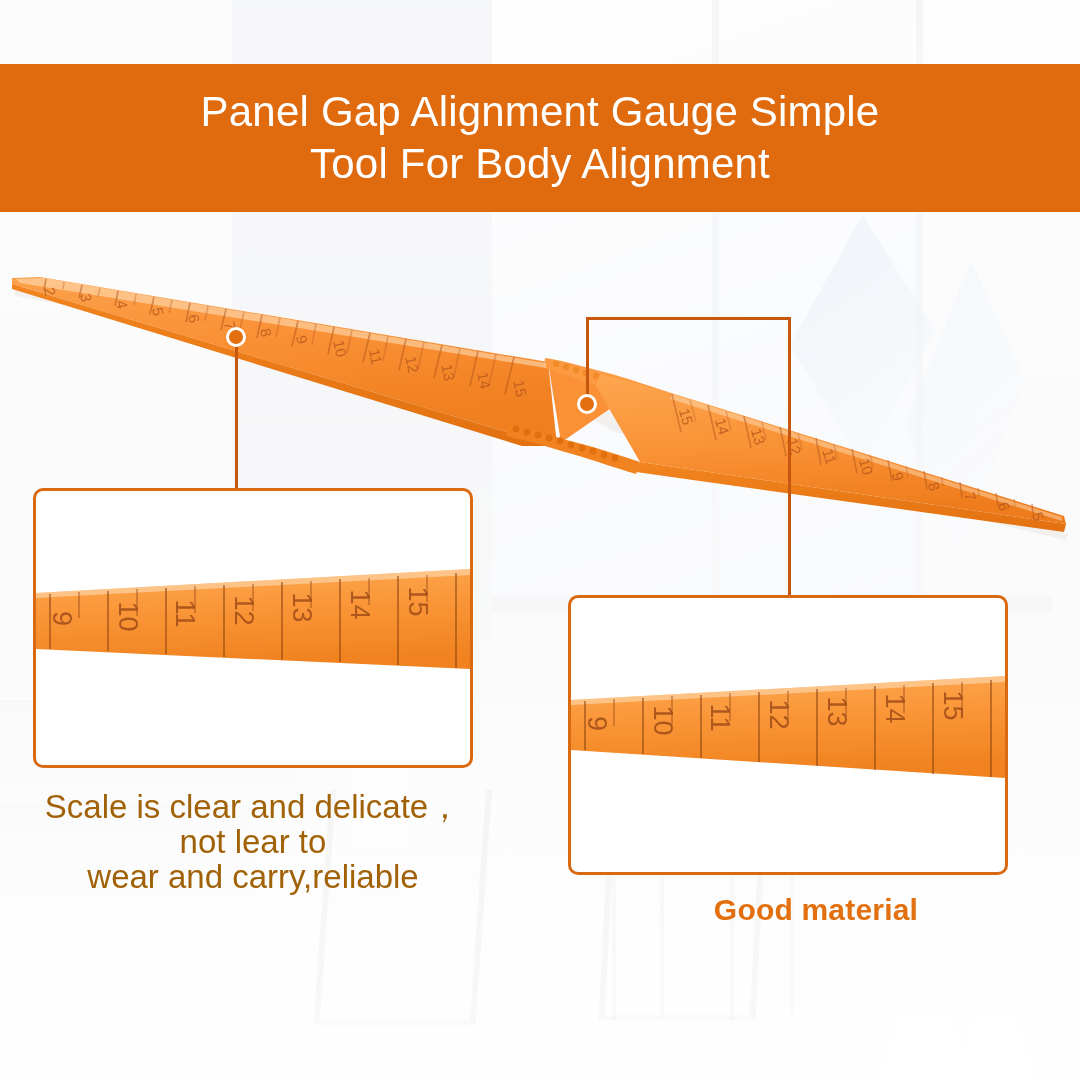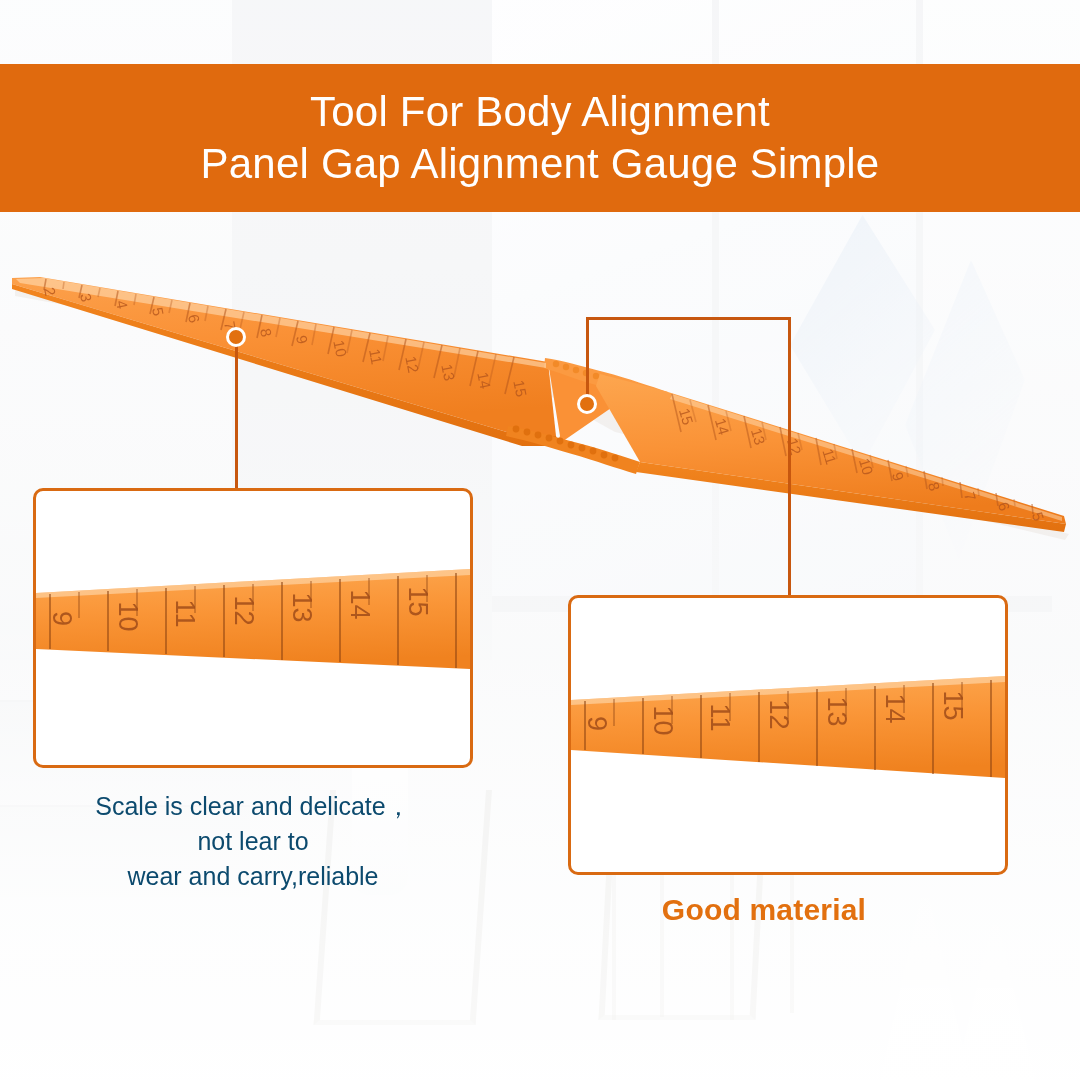--- a/index.html
+++ b/index.html
@@ -167,22 +167,22 @@
   .caption { position: absolute; text-align: center; }
   .caption h3 {
     margin: 0;
     color: #e2700f;
     font-size: 30px;
     font-weight: 700;
     letter-spacing: .2px;
   }
   .caption p {
     margin: 4px 0 0 0;
-    color: #0c4a6e;
-    font-size: 25px;
+    color: #a16207;
+    font-size: 33px;
     font-weight: 400;
     line-height: 35px;
   }
 </style>
 </head>
 <body>
 
 <div id="stage">
 
   <div class="bg-layer">
@@ -204,22 +204,22 @@
     <div class="bg-thin-leg" style="left:612px;top:800px;height:220px;"></div>
     <div class="bg-thin-leg" style="left:660px;top:812px;height:205px;"></div>
     <div class="bg-thin-leg" style="left:730px;top:805px;height:215px;"></div>
     <div class="bg-thin-leg" style="left:790px;top:818px;height:195px;"></div>
     <div class="bg-cone k1"></div>
     <div class="bg-cone k2"></div>
     <div class="bg-wash"></div>
   </div>
 
   <div class="banner" style="top:64px;height:148px;background:#e06a0e;">
+    <div class="banner-line">Panel Gap Alignment Gauge Simple</div>
     <div class="banner-line">Tool For Body Alignment</div>
-    <div class="banner-line">Panel Gap Alignment Gauge Simple</div>
   </div>
 
   <div class="tool">
     <svg width="1080" height="320" viewBox="0 0 1080 320">
       <defs>
         <linearGradient id="gleft" x1="0" y1="0" x2="0.25" y2="1">
           <stop offset="0%" stop-color="#fca14c"></stop>
           <stop offset="45%" stop-color="#fa9136"></stop>
           <stop offset="100%" stop-color="#f07f1f"></stop>
         </linearGradient>
@@ -451,17 +451,17 @@
   </div>
 
   <div class="caption" style="left:33px; top:785px; width:440px;">
     <p>
       <span>Scale is clear and delicate，</span><br>
       <span>not lear to</span><br>
       <span>wear and carry,reliable</span>
     </p>
   </div>
 
-  <div class="caption" style="left:544px; top:893px; width:440px;">
+  <div class="caption" style="left:596px; top:893px; width:440px;">
     <h3>Good material</h3>
   </div>
 
 </div>
 
 </body></html>

